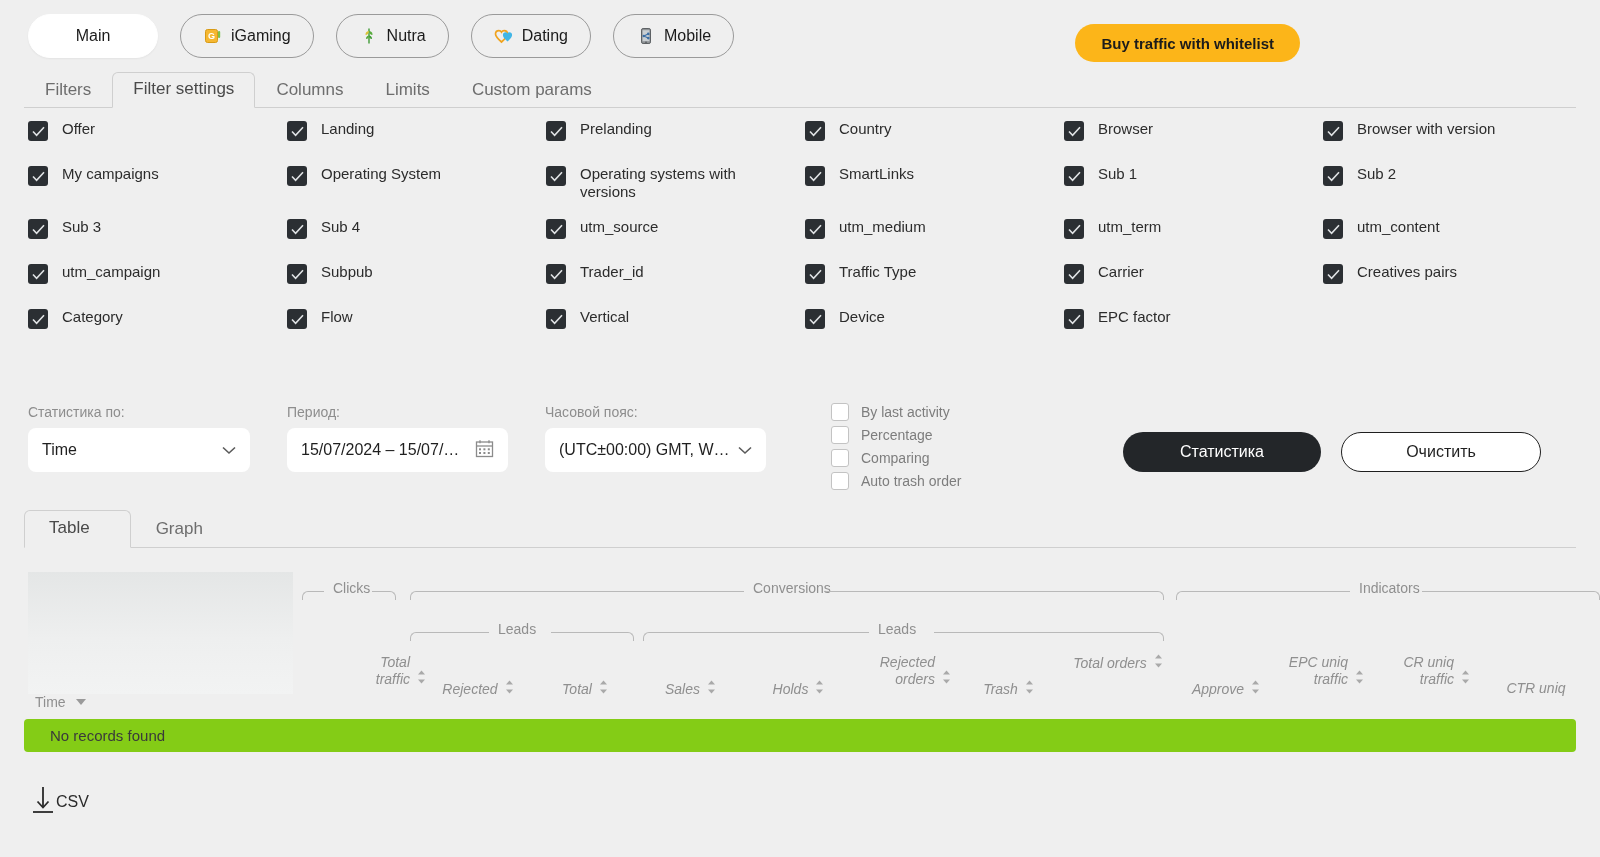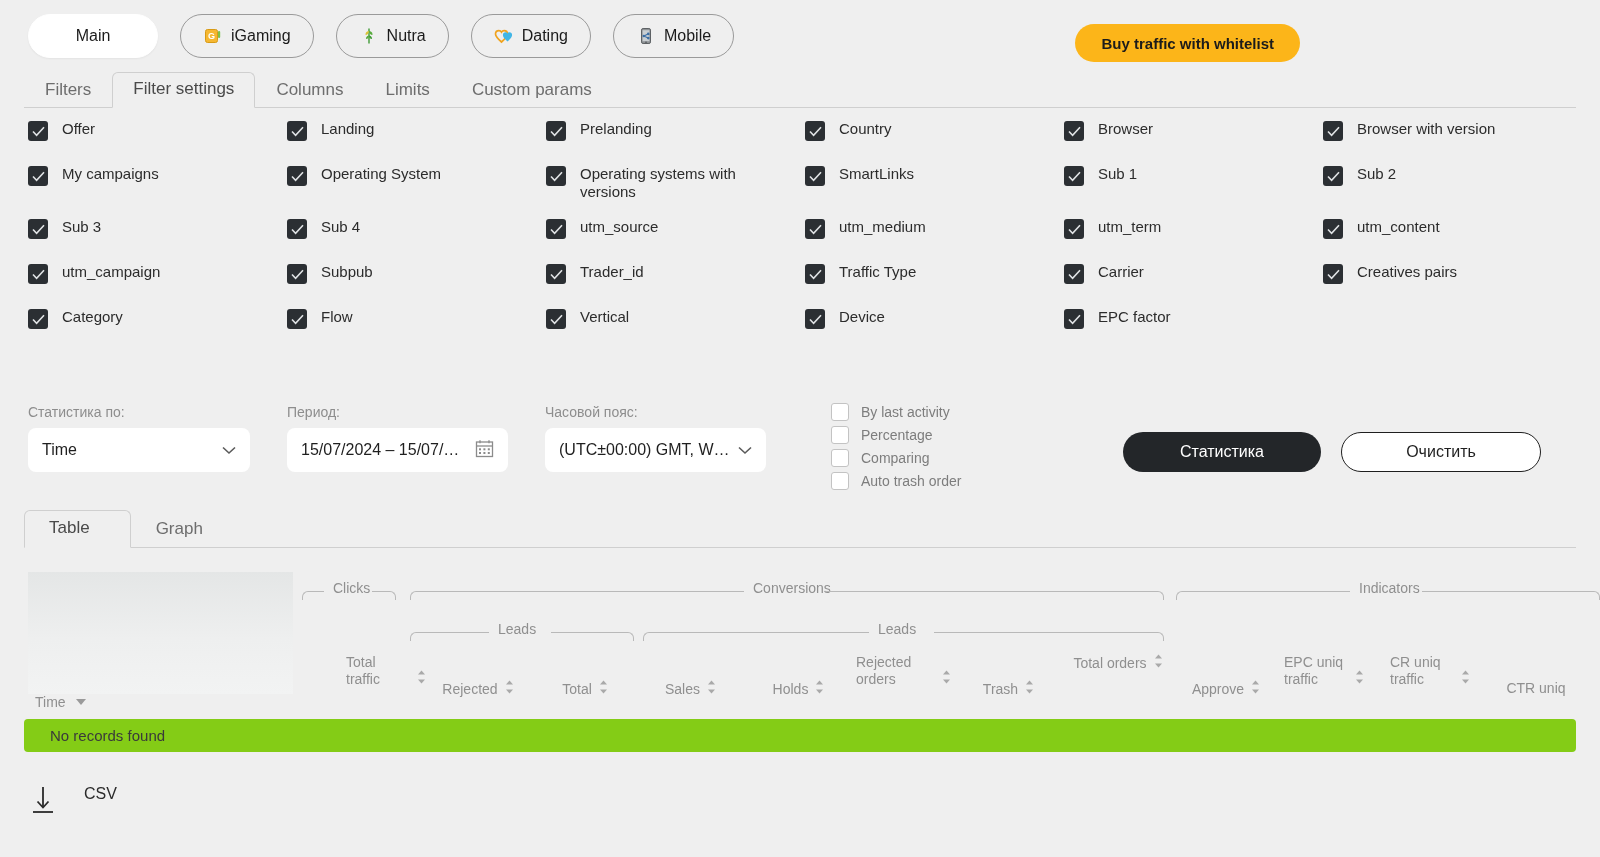--- a/index.html
+++ b/index.html
@@ -166,35 +166,35 @@
   .grp .glabel {
     position: absolute; top: 0; font-size: 14px; color: #8f8f8f;
     background: #efefef; padding: 0 9px; white-space: nowrap;
   }
 
   .col-h {
     position: absolute; font-size: 14px; color: #8f8f8f;
     display: flex; align-items: flex-end; gap: 7px;
     line-height: 17px;
   }
-  .col-h .ctext { text-align: left; }
+  .col-h .ctext { text-align: right; font-style: italic; }
   .sort-ico { display: inline-block; width: 9px; height: 14px; flex: 0 0 9px; }
 
   
   .norec {
     position: absolute; left: 24px; top: 719px; width: 1552px; height: 33px;
     background: #84cc16; border-radius: 4px;
     display: flex; align-items: center; padding-left: 26px;
     font-size: 15px; color: #3a3a3a;
   }
 
   
   .csv {
     position: absolute; left: 30px; top: 785px;
-    display: flex; align-items: flex-start; gap: 28px; cursor: pointer;
+    display: flex; align-items: center; gap: 0; cursor: pointer;
   }
   .csv-label { font-size: 16px; color: #2a2a2a; }
 </style>
 </head>
 <body>
 
 <div class="top-bar">
   <div class="vert-tabs">
 
     <div class="vtab active">

